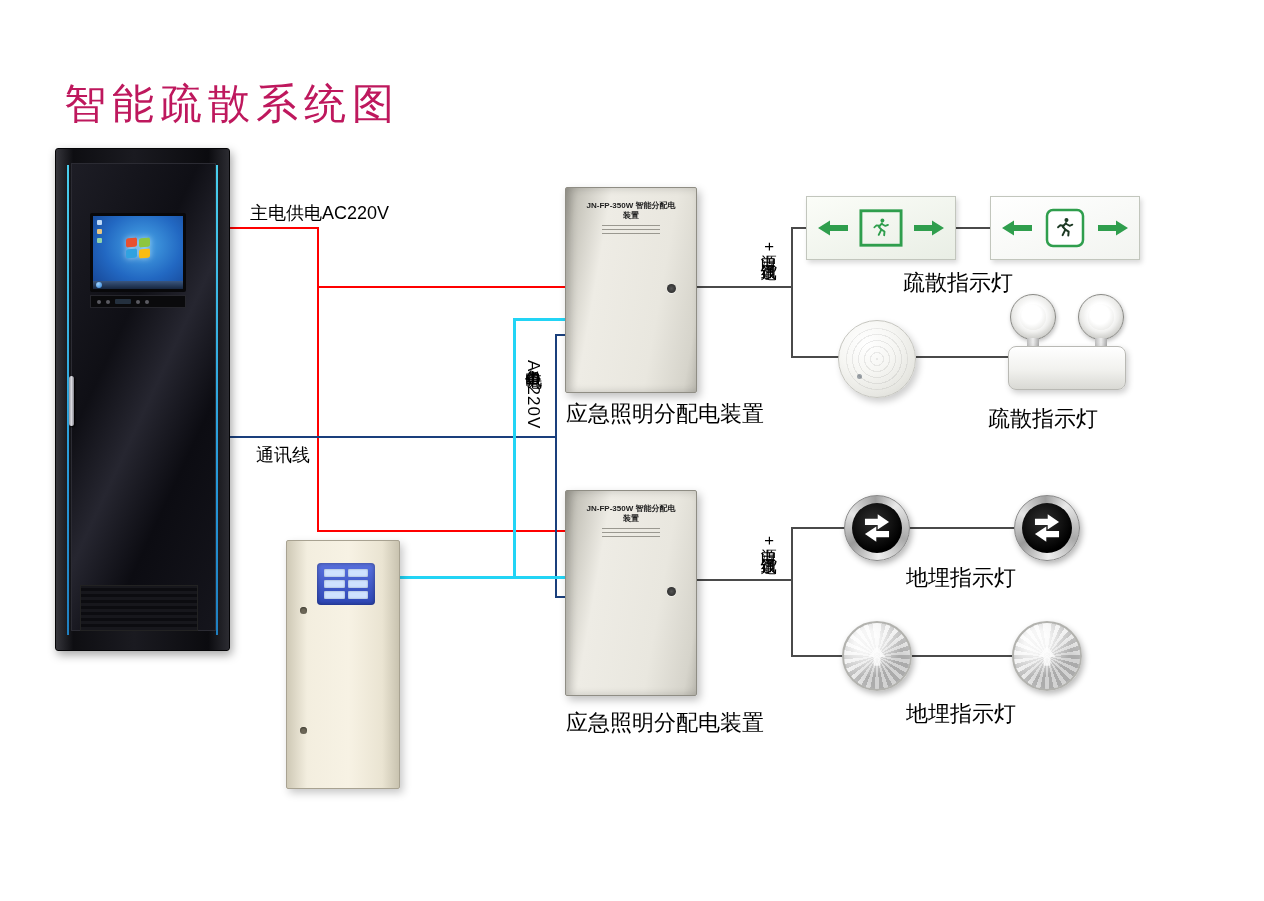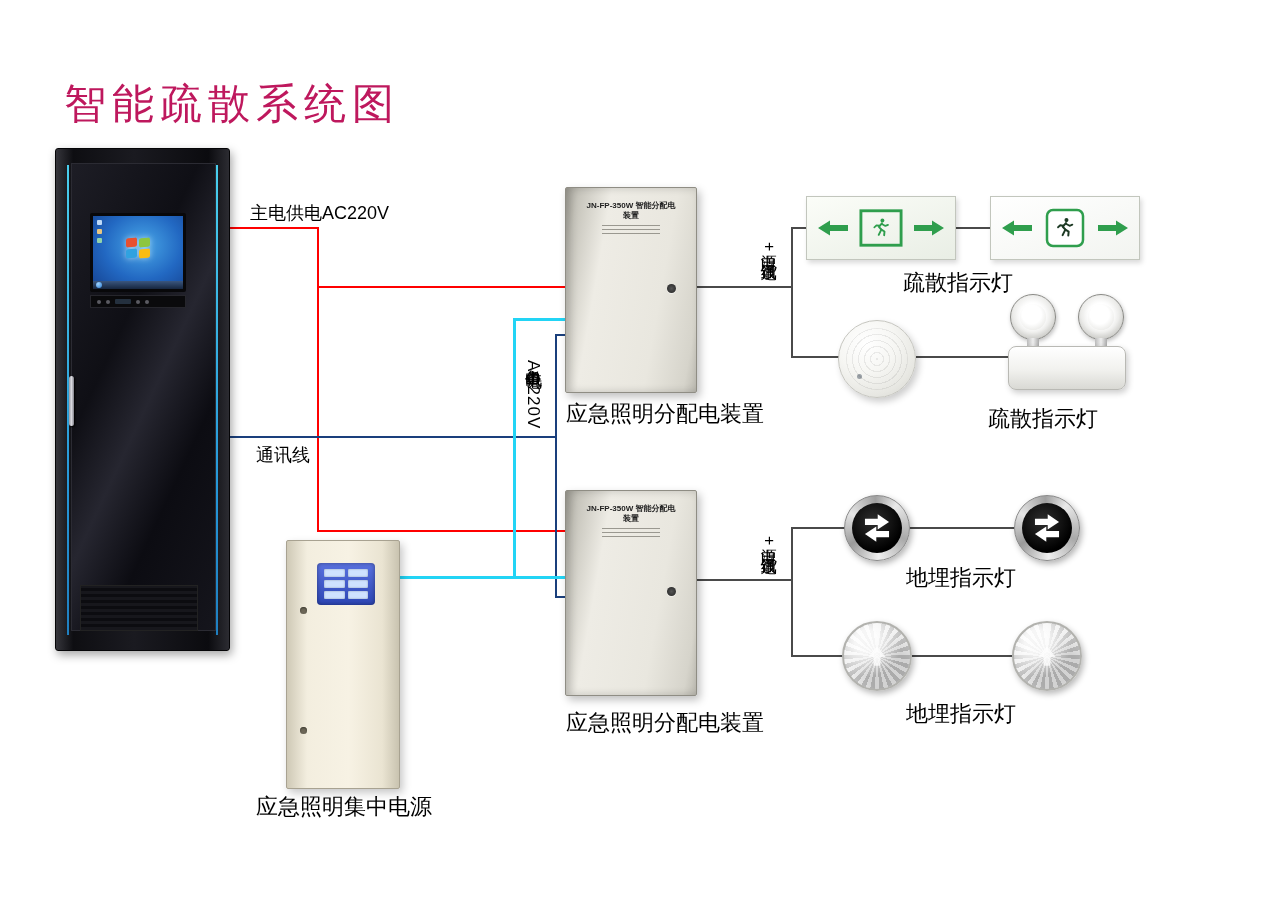--- a/index.html
+++ b/index.html
@@ -277,21 +277,20 @@
       <i></i>
       <i></i>
       <i></i>
       <i></i>
       <i></i>
       <i></i>
     </div>
     <span class="pcab-key k1"></span>
     <span class="pcab-key k2"></span>
   </div>
-  <div class="dev-label lbl-central">应急照明集中电源</div>
 
   <div class="dbox box1">
     <div class="dbox-plate">
       <div class="dbox-model">JN-FP-350W 智能分配电装置</div>
       <div class="dbox-lines">
         <i></i>
         <i></i>
         <i></i>
       </div>
     </div>

